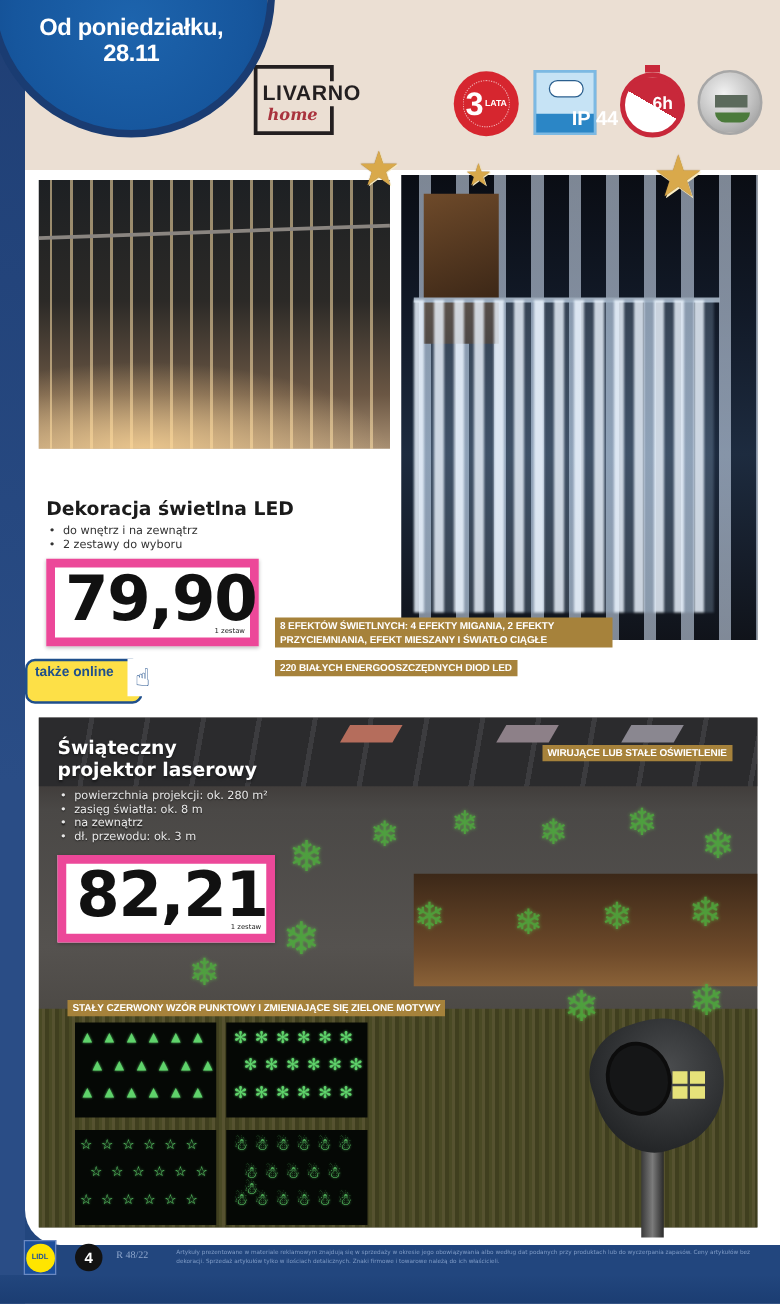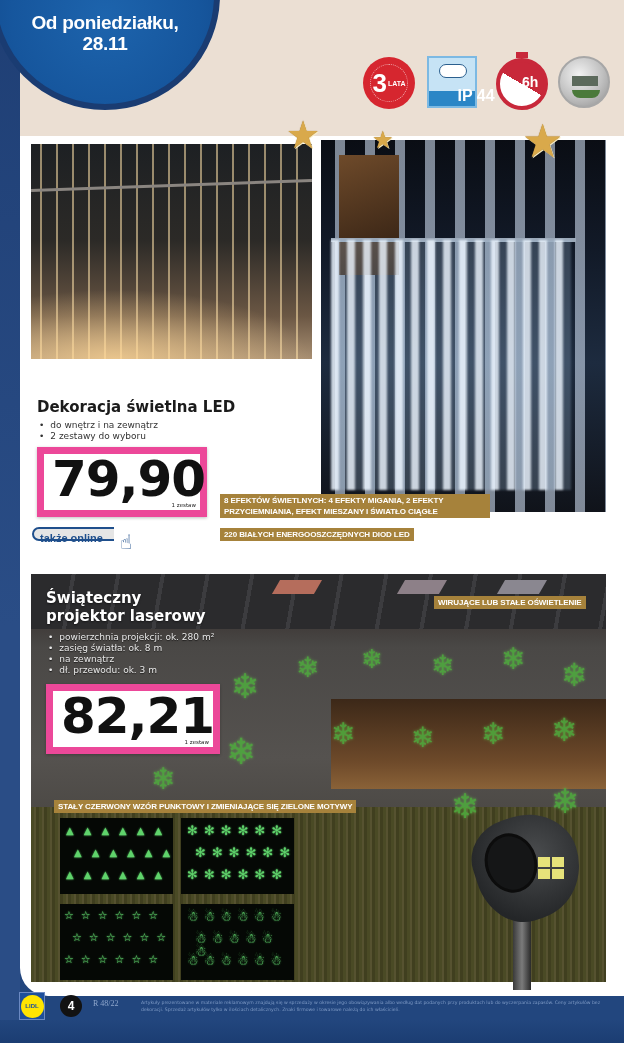--- a/index.html
+++ b/index.html
@@ -168,22 +168,22 @@
     position: absolute; left: 8px; top: -4px;
     font-family: "DejaVu Sans", sans-serif; font-weight: bold; font-size: 50px; color: #111;
     letter-spacing: -1px; white-space: nowrap;
   }
   .price-box .unit {
     position: absolute; right: 4px; bottom: 2px;
     font-family: "DejaVu Sans", sans-serif; font-size: 5.5px; color: #222; white-space: nowrap;
   }
   .p1-price { left: 17px; top: 447px; width: 170px; height: 70px; }
   .online-btn {
-    position: absolute; left: 12px; top: 527px; width: 94px; height: 14px;
-    border: 2px solid #1f4f8c; border-radius: 8px; background: #e5e5e5;
+    position: absolute; left: 0; top: 527px; width: 94px; height: 36px;
+    border: 2px solid #1f4f8c; border-radius: 8px; background: #fde047;
   }
   .online-btn .lbl {
     position: absolute; left: 6px; top: 3px;
     font-family: "Liberation Sans", sans-serif; font-weight: bold; font-size: 11px; color: #1f4f8c;
   }
   .online-btn .hand {
     position: absolute; right: -14px; top: -2px; width: 24px; height: 30px;
     color: #1f4f8c; font-size: 20px; line-height: 30px; background: #fff; text-align: center;
   }
   .gold-label {
@@ -285,20 +285,24 @@
   .footer-bar { position: absolute; left: 0; top: 1020px; width: 624px; height: 23px; background: linear-gradient(180deg,#22467e,#1b3d72); }
 </style>
 </head>
 <body>
 
 <div class="page-left-strip"></div>
 
 <div class="page-inner">
   <div class="header-band"></div>
 
+  <div class="livarno">
+    <span class="livarno-name">LIVARNO</span>
+    <span class="livarno-sub">home</span>
+  </div>
 
   <div class="badge-warranty">
     <div class="ring"></div>
     <span class="big">3</span>
     <span class="small">LATA</span>
   </div>
   <div class="badge-ip">
     <div class="sky"></div>
     <div class="cloud"></div>
     <span class="label">IP 44</span>

